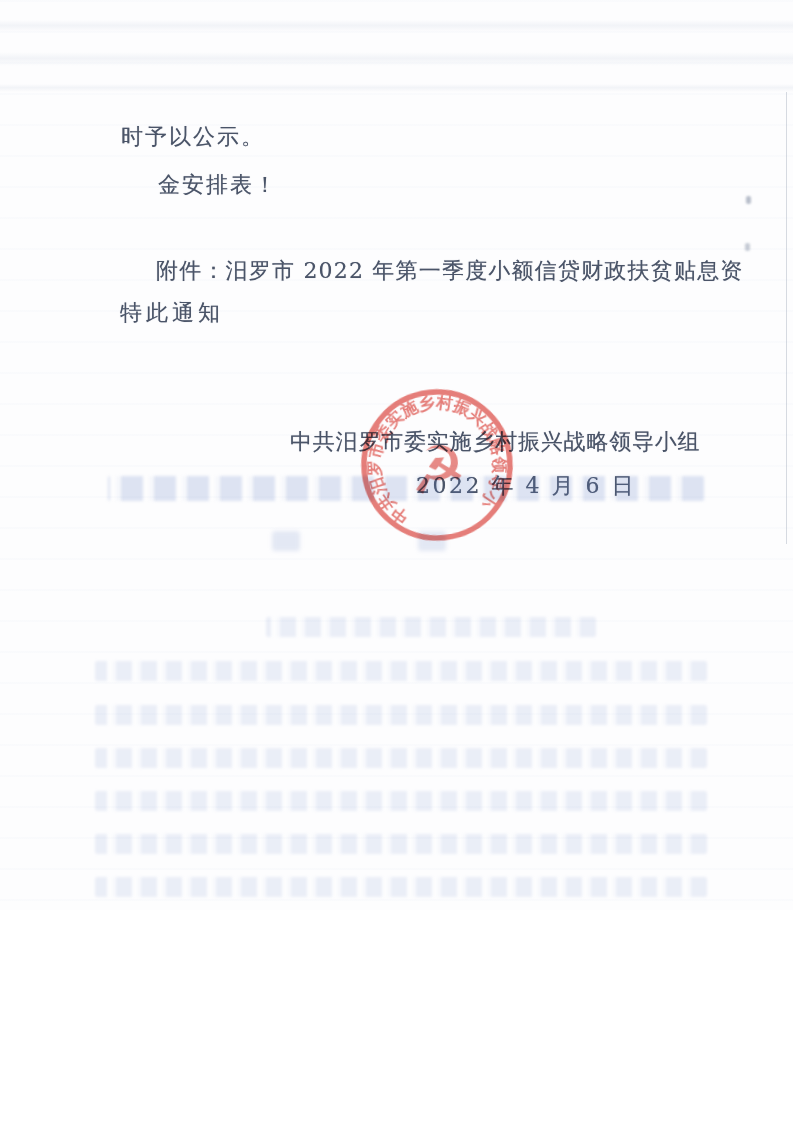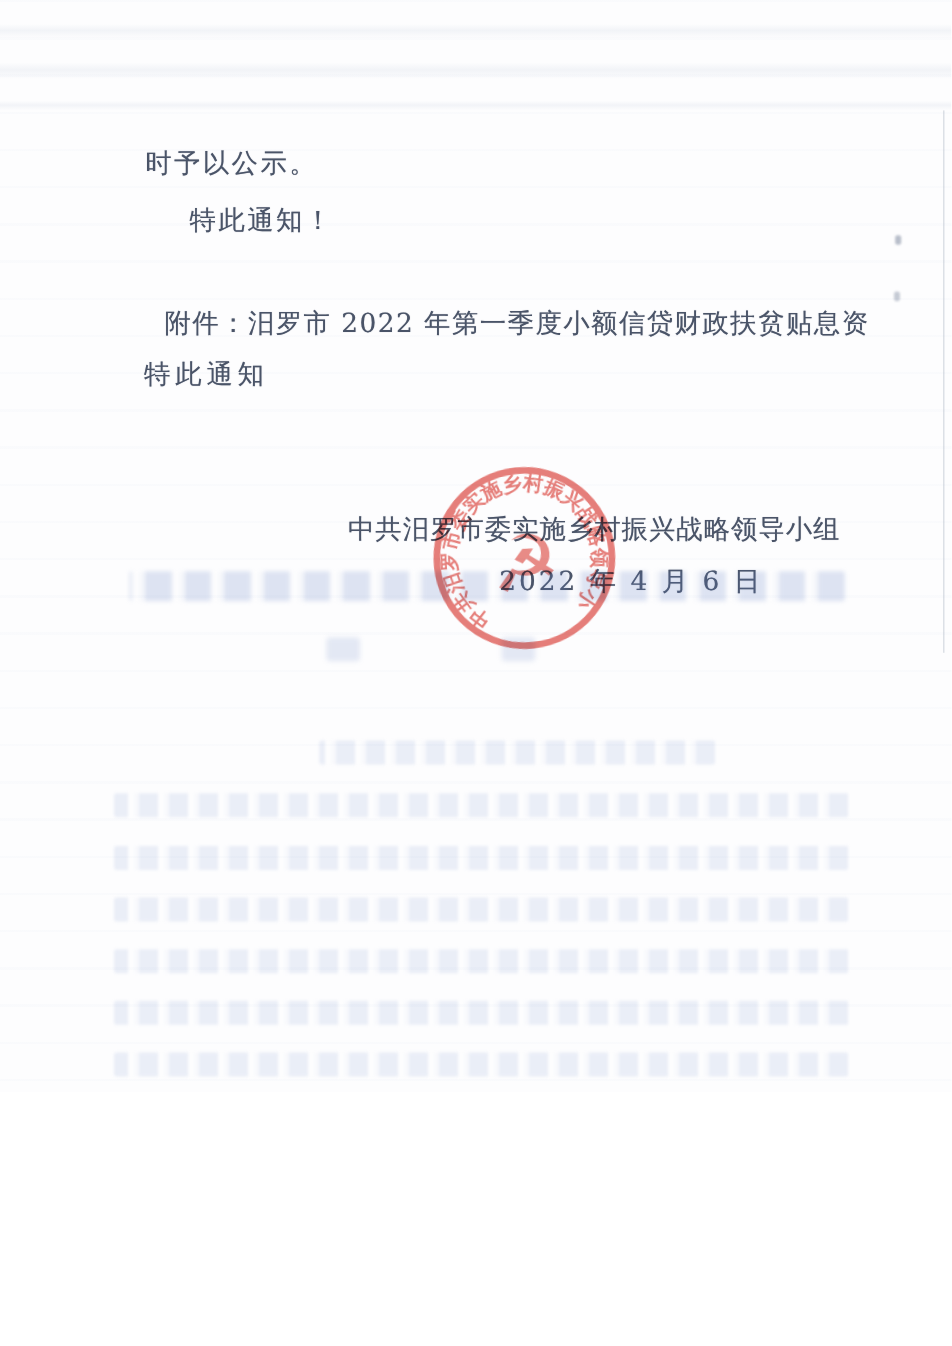--- a/index.html
+++ b/index.html
@@ -18,21 +18,21 @@
     position:absolute;
     color:#4a5468;
     font-size:22px;
     line-height:28px;
     letter-spacing:2px;
     white-space:nowrap;
     text-shadow:0 0 0.7px rgba(74,84,104,.55);
   }
   .line1{left:121px;top:101px;}
   .line2{left:158px;top:149px;}
-  .att1 {left:137px;top:229px;letter-spacing:1.2px;margin-top:28px;}
+  .att1 {left:156px;top:229px;letter-spacing:1.2px;margin-top:28px;}
   .att2 {left:120px;top:277px;letter-spacing:4px;}
   .signer{left:290px;top:406px;letter-spacing:0.8px;}
   .date {left:416px;top:450px;letter-spacing:2.5px;}
   
   .seal{
     position:absolute;
     left:352px;top:380px;
     width:170px;height:170px;
     transform:rotate(-6deg);
     mix-blend-mode:multiply;
@@ -91,21 +91,21 @@
 </head>
 <body>
 
 <div class="page">
 
   <div class="scanband" style="top:20px"></div>
   <div class="scanband" style="top:52px;height:14px"></div>
   <div class="scanband" style="top:84px;height:8px"></div>
 
   <p class="ink line1">时予以公示。</p>
-  <p class="ink line2">特此通知！</p>
+  <p class="ink line2">金安排表！</p>
   <p class="ink att1">附件：汨罗市 2022 年第一季度小额信贷财政扶贫贴息资</p>
   <p class="ink att2">特此通知</p>
   <p class="ink signer">中共汨罗市委实施乡村振兴战略领导小组</p>
   <p class="ink date">2022 年 4 月 6 日</p>
 
   <div class="bleed bold" style="left:108px;top:476px;width:596px"></div>
   <div class="blob" style="left:272px;top:531px"></div>
   <div class="blob" style="left:418px;top:531px"></div>
   <div class="bleed" style="left:266px;top:617px;width:330px"></div>
   <div class="bleed" style="left:95px;top:661px;width:612px"></div>

